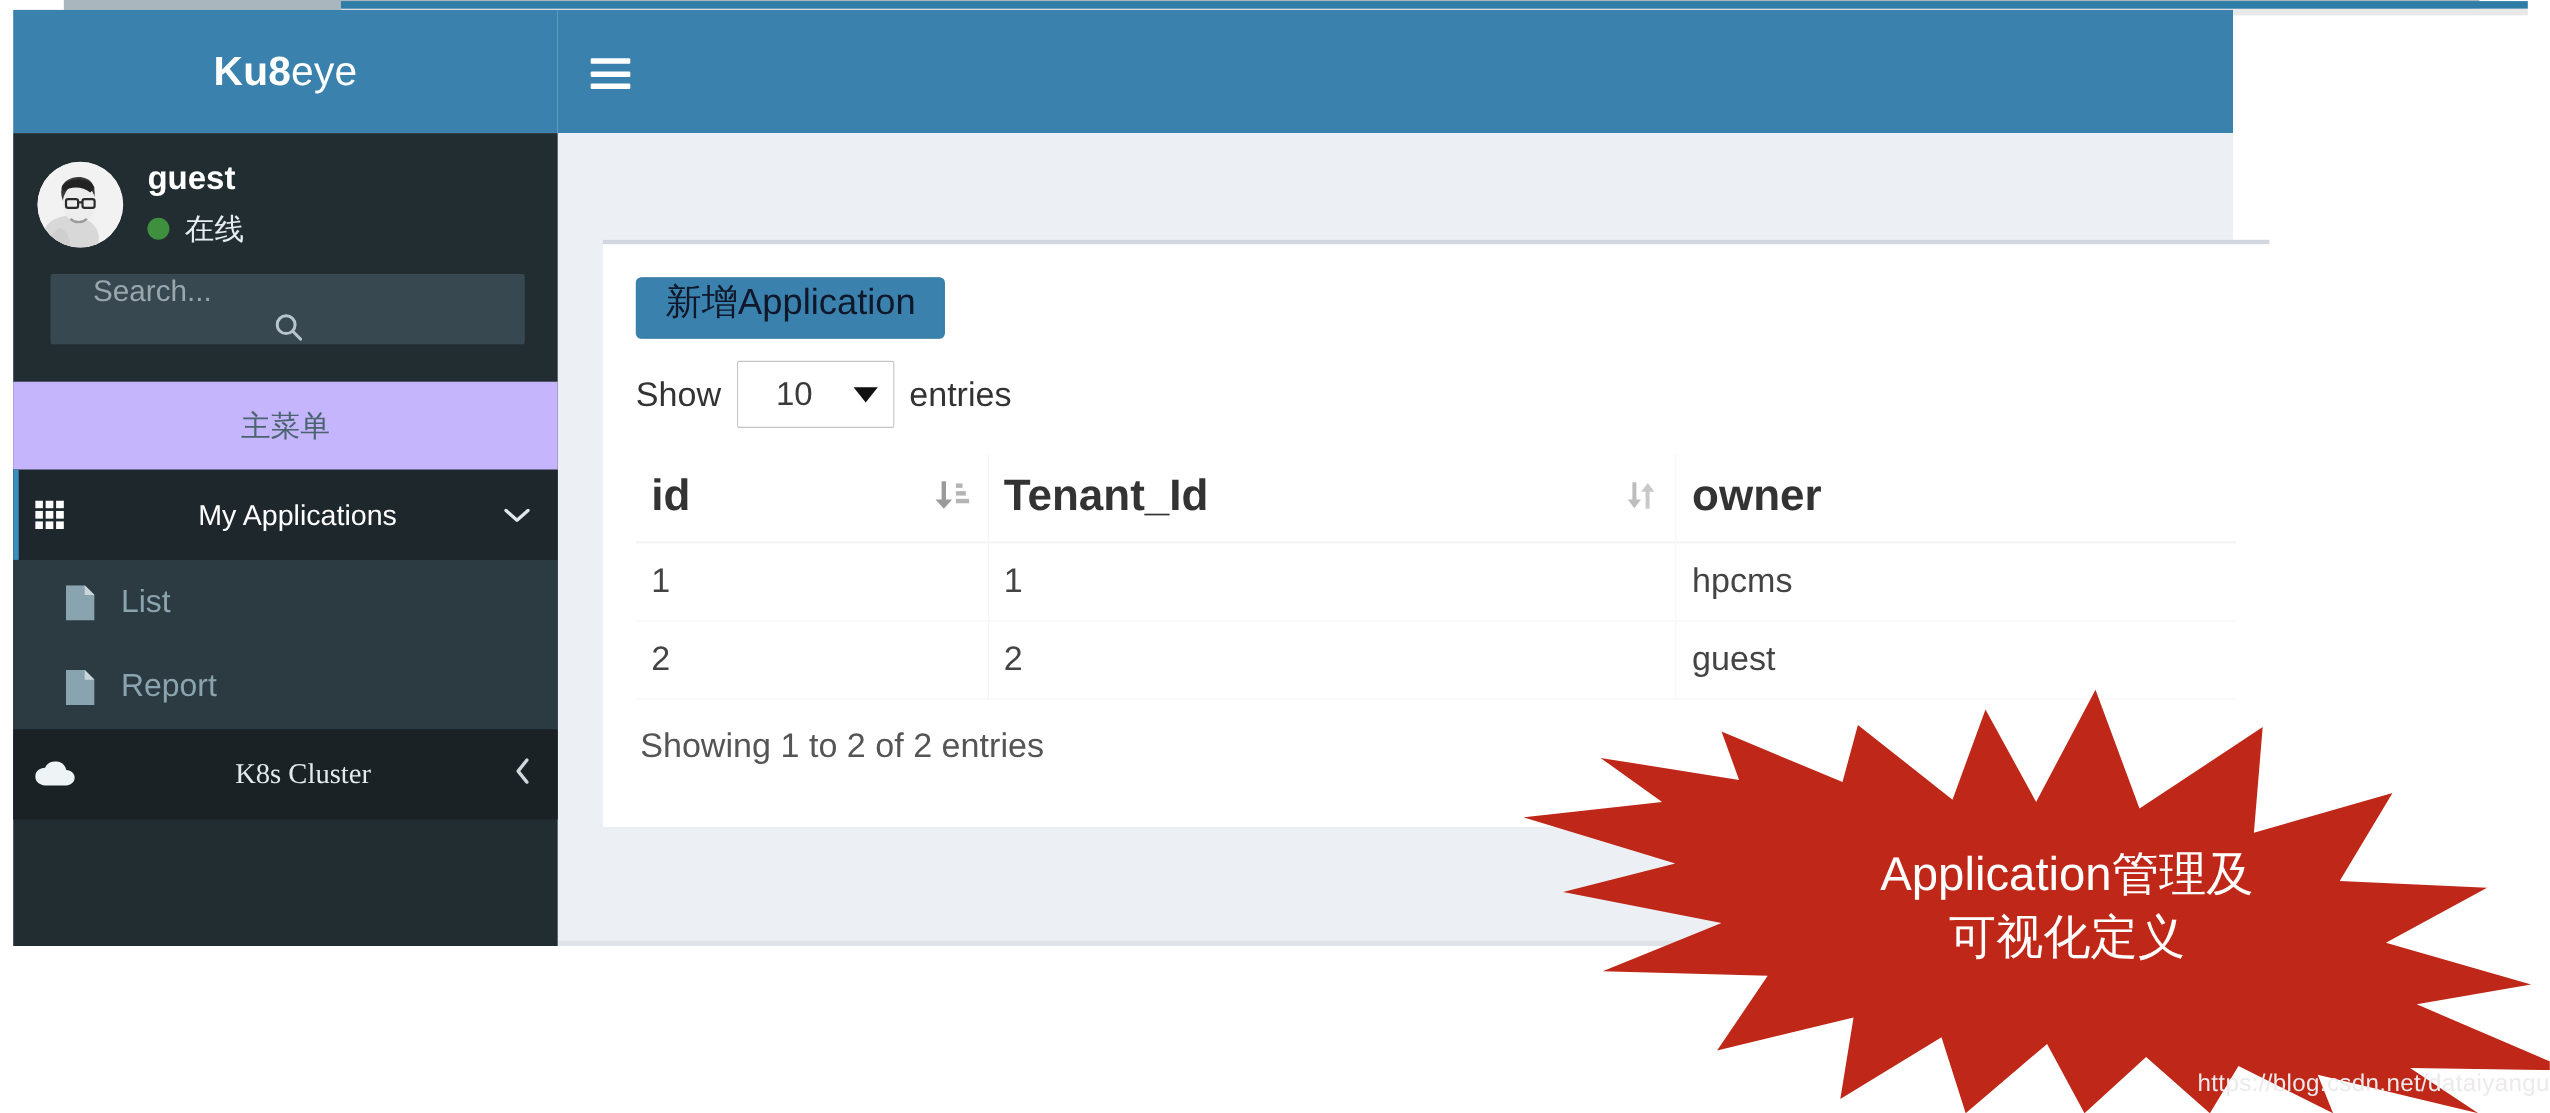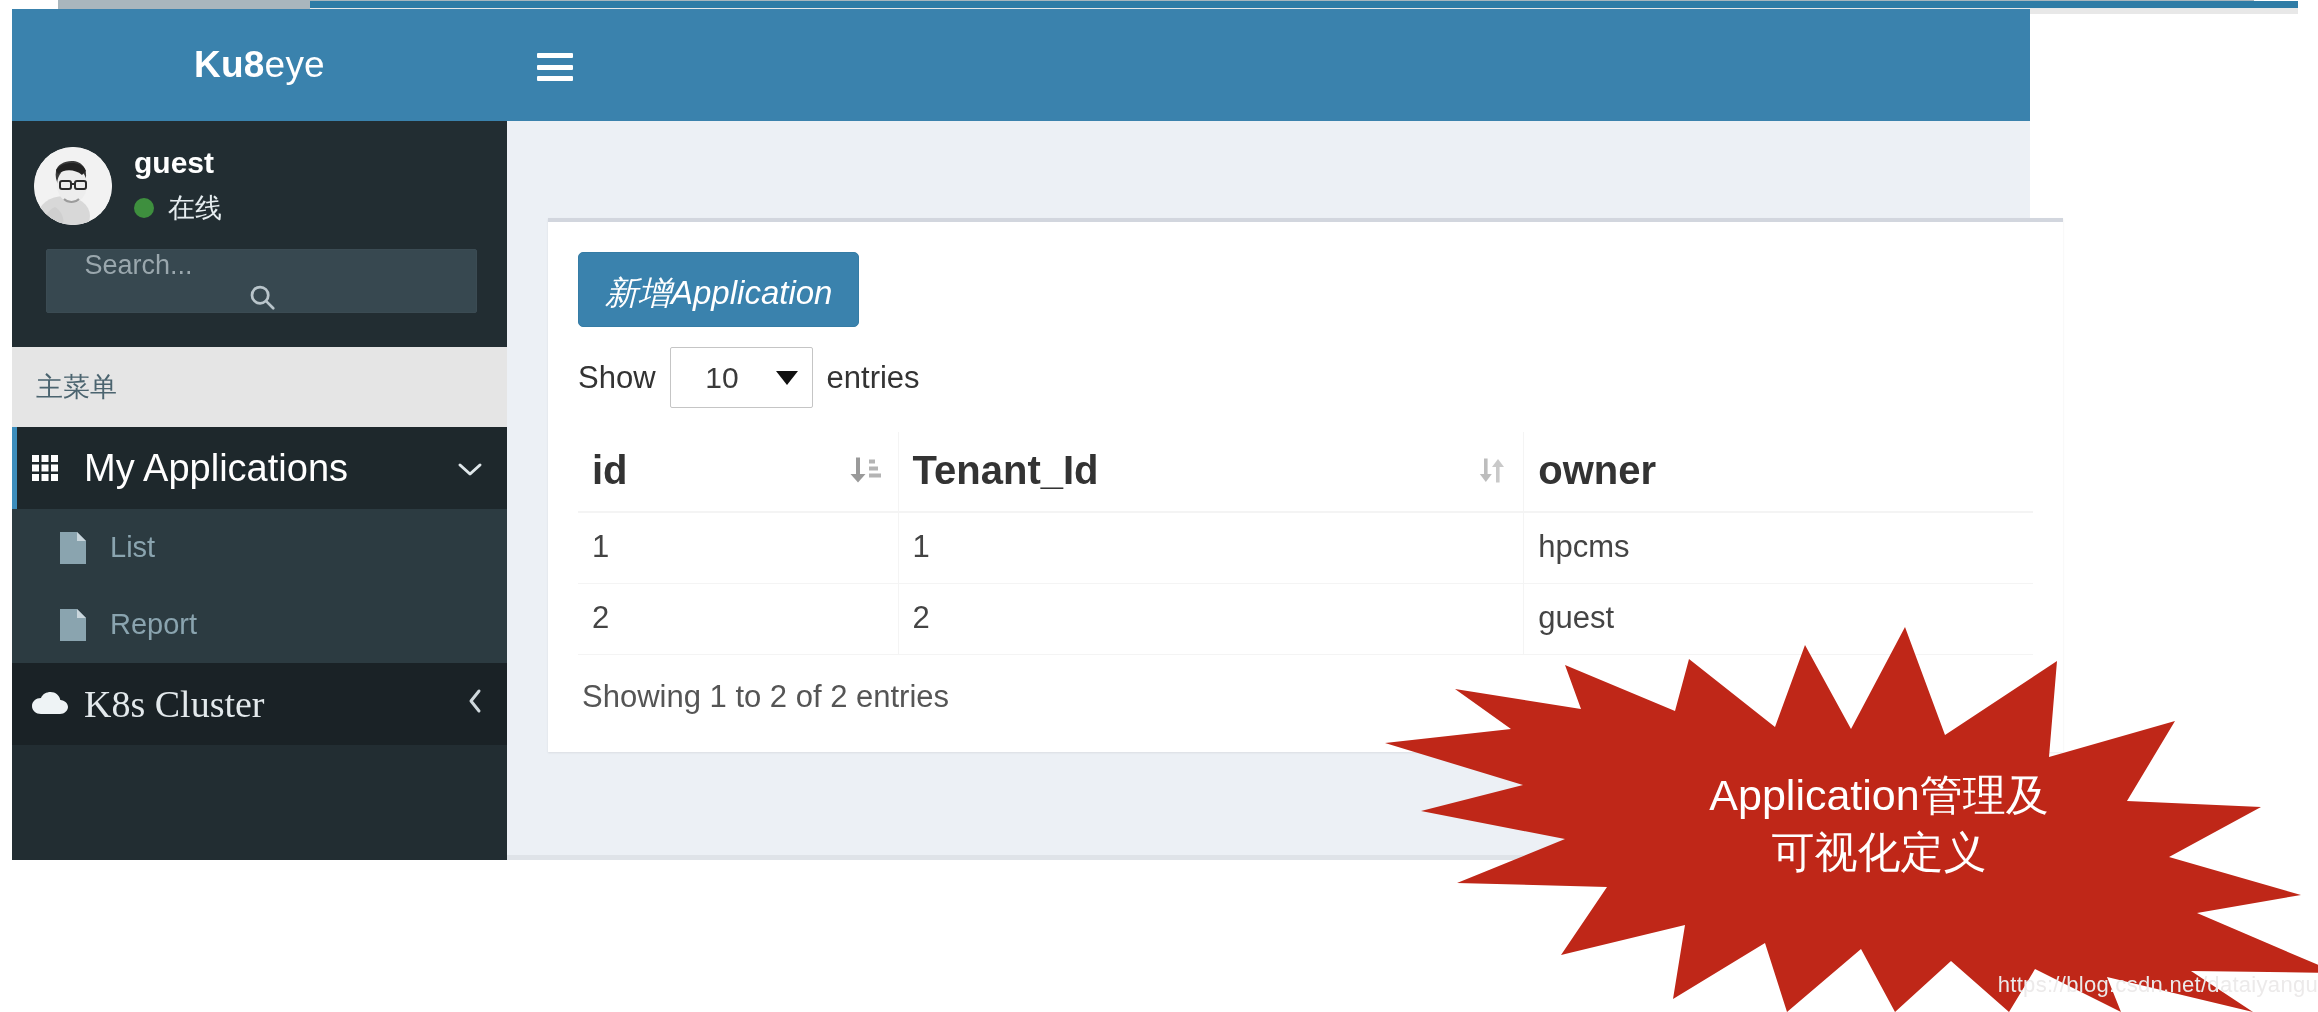--- a/index.html
+++ b/index.html
@@ -68,25 +68,25 @@
   }
   .search-box input {
     flex:1; background:transparent; border:0; outline:none; color:#b9c5cb;
     font-size:27px; padding:0 18px; font-family:"Liberation Sans", sans-serif;
   }
   .search-box input::placeholder { color:#9aa7ad; }
   .search-btn { width:64px; height:64px; display:flex; align-items:center; justify-content:center; background:transparent; border:0; cursor:pointer; }
   .search-btn svg { display:block; }
 
   .menu-header {
-    padding:22px 24px 22px 24px; color:#4b646f; font-size:27px; background:#e5e5e5;
+    padding:22px 24px 22px 24px; color:#4b646f; font-size:27px; background:#c4b5fd;text-align:center;
   }
   .menu-item {
     display:flex; align-items:center; height:82px; padding:0 24px 0 20px;
-    font-size:38px; cursor:pointer; position:relative;
+    font-size:26px; cursor:pointer; position:relative;text-align:center;
   }
   .menu-item.active { background:#1e282c; color:#fff; border-left:5px solid #3c8dbc; padding-left:15px; }
   .menu-item.normal { background:#1a2226; color:#e3e9ec;font-family:Liberation Serif, serif; }
   .menu-item .mi-icon { width:46px; flex:none; display:flex; align-items:center; }
   .menu-item .mi-label { flex:1; margin-left:6px; font-weight:400; }
   .menu-item .mi-caret { font-size:25px; color:#cfd8dc; }
 
   .submenu { background:#2c3b41; }
   .submenu-item {
     display:flex; align-items:center; height:77px; padding-left:48px;
@@ -96,23 +96,23 @@
   .submenu-item .si-label { margin-left:8px; }
 
   
   .card {
     position:absolute; left:548px; top:218px; width:1515px; height:534px;
     background:#fff; border-top:4px solid #d2d6de;
     box-shadow:0 1px 2px rgba(0,0,0,.08);
   }
   .card-body { padding:30px 30px 0 30px; }
   .btn-add {
-    display:inline-block; background:#3a82ad; color:#ffffff; border:1px solid #357ca5;
-    border-radius:5px; font-size:33px; padding:23px 26px 17px 26px; cursor:pointer;
-    font-family:"Liberation Sans", sans-serif; line-height:1;font-style:italic;
+    display:inline-block; background:#3a82ad; color:#0f172a; border:1px solid #357ca5;
+    border-radius:5px; font-size:33px; padding:4px 26px 17px 26px; cursor:pointer;
+    font-family:"Liberation Sans", sans-serif; line-height:1;
   }
   .length-row {
     display:flex; align-items:center; gap:14px; margin-top:20px; font-size:31px; color:#333;
   }
   .select-wrap {
     position:relative; display:inline-block; width:143px; height:61px;
     border:1px solid #c5c5c5; background:#fff; border-radius:2px;
   }
   .select-wrap .sel-val {
     position:absolute; left:0; right:38px; top:0; bottom:0;

